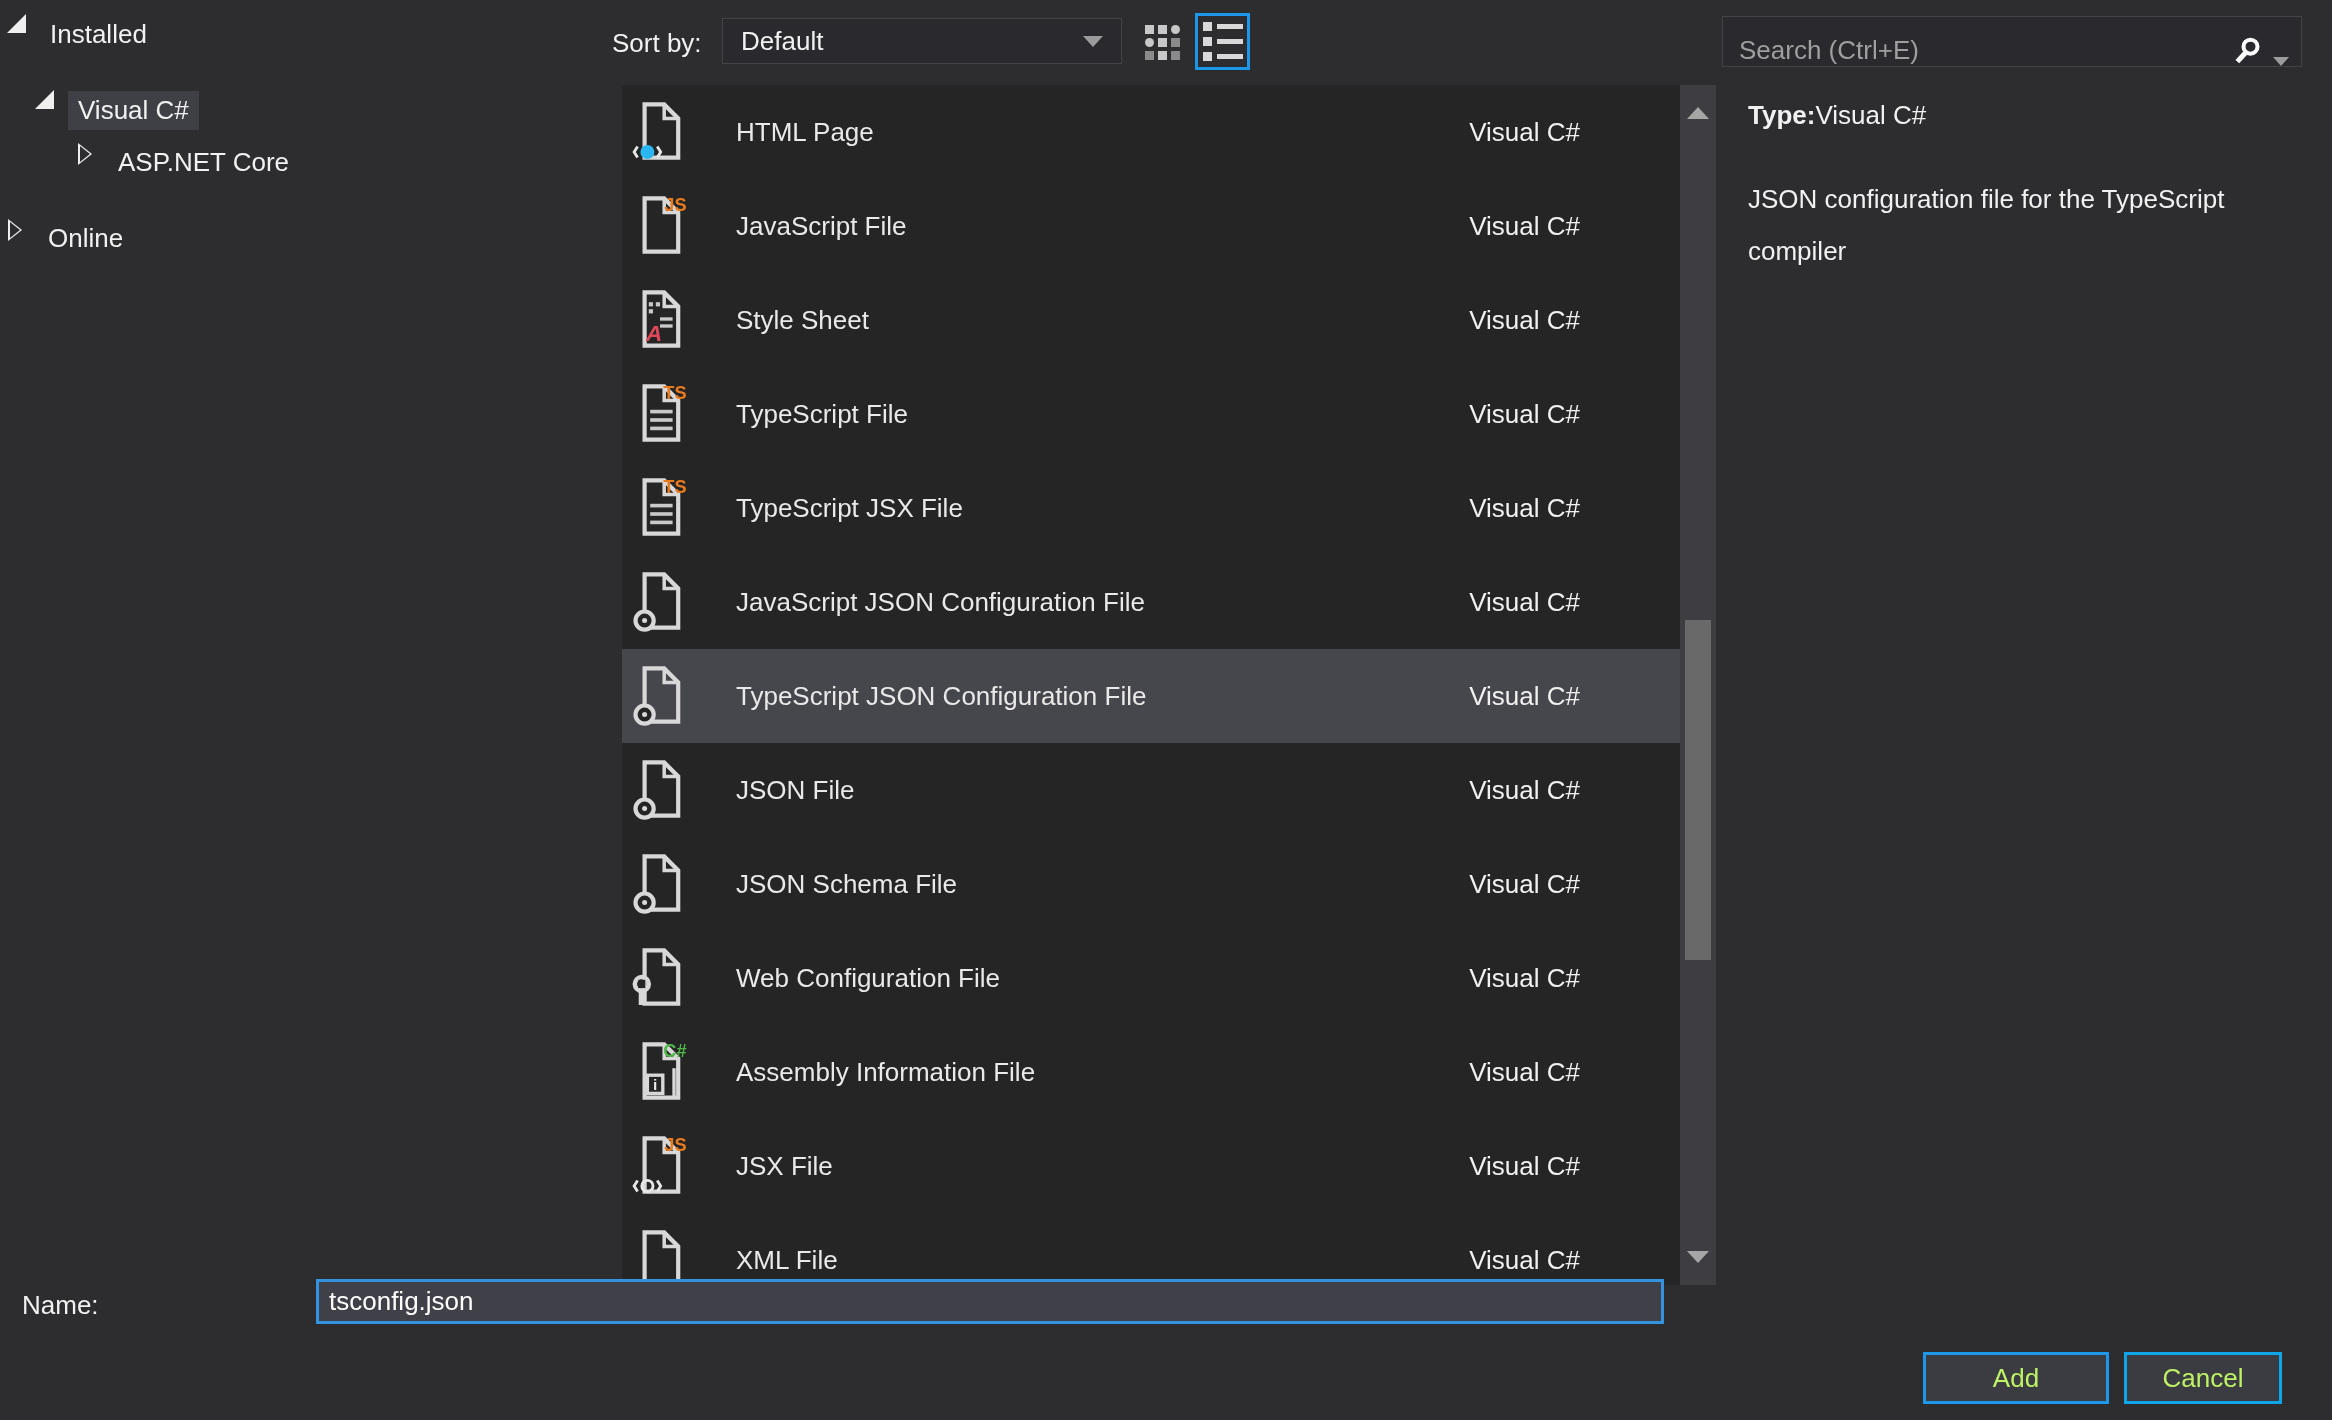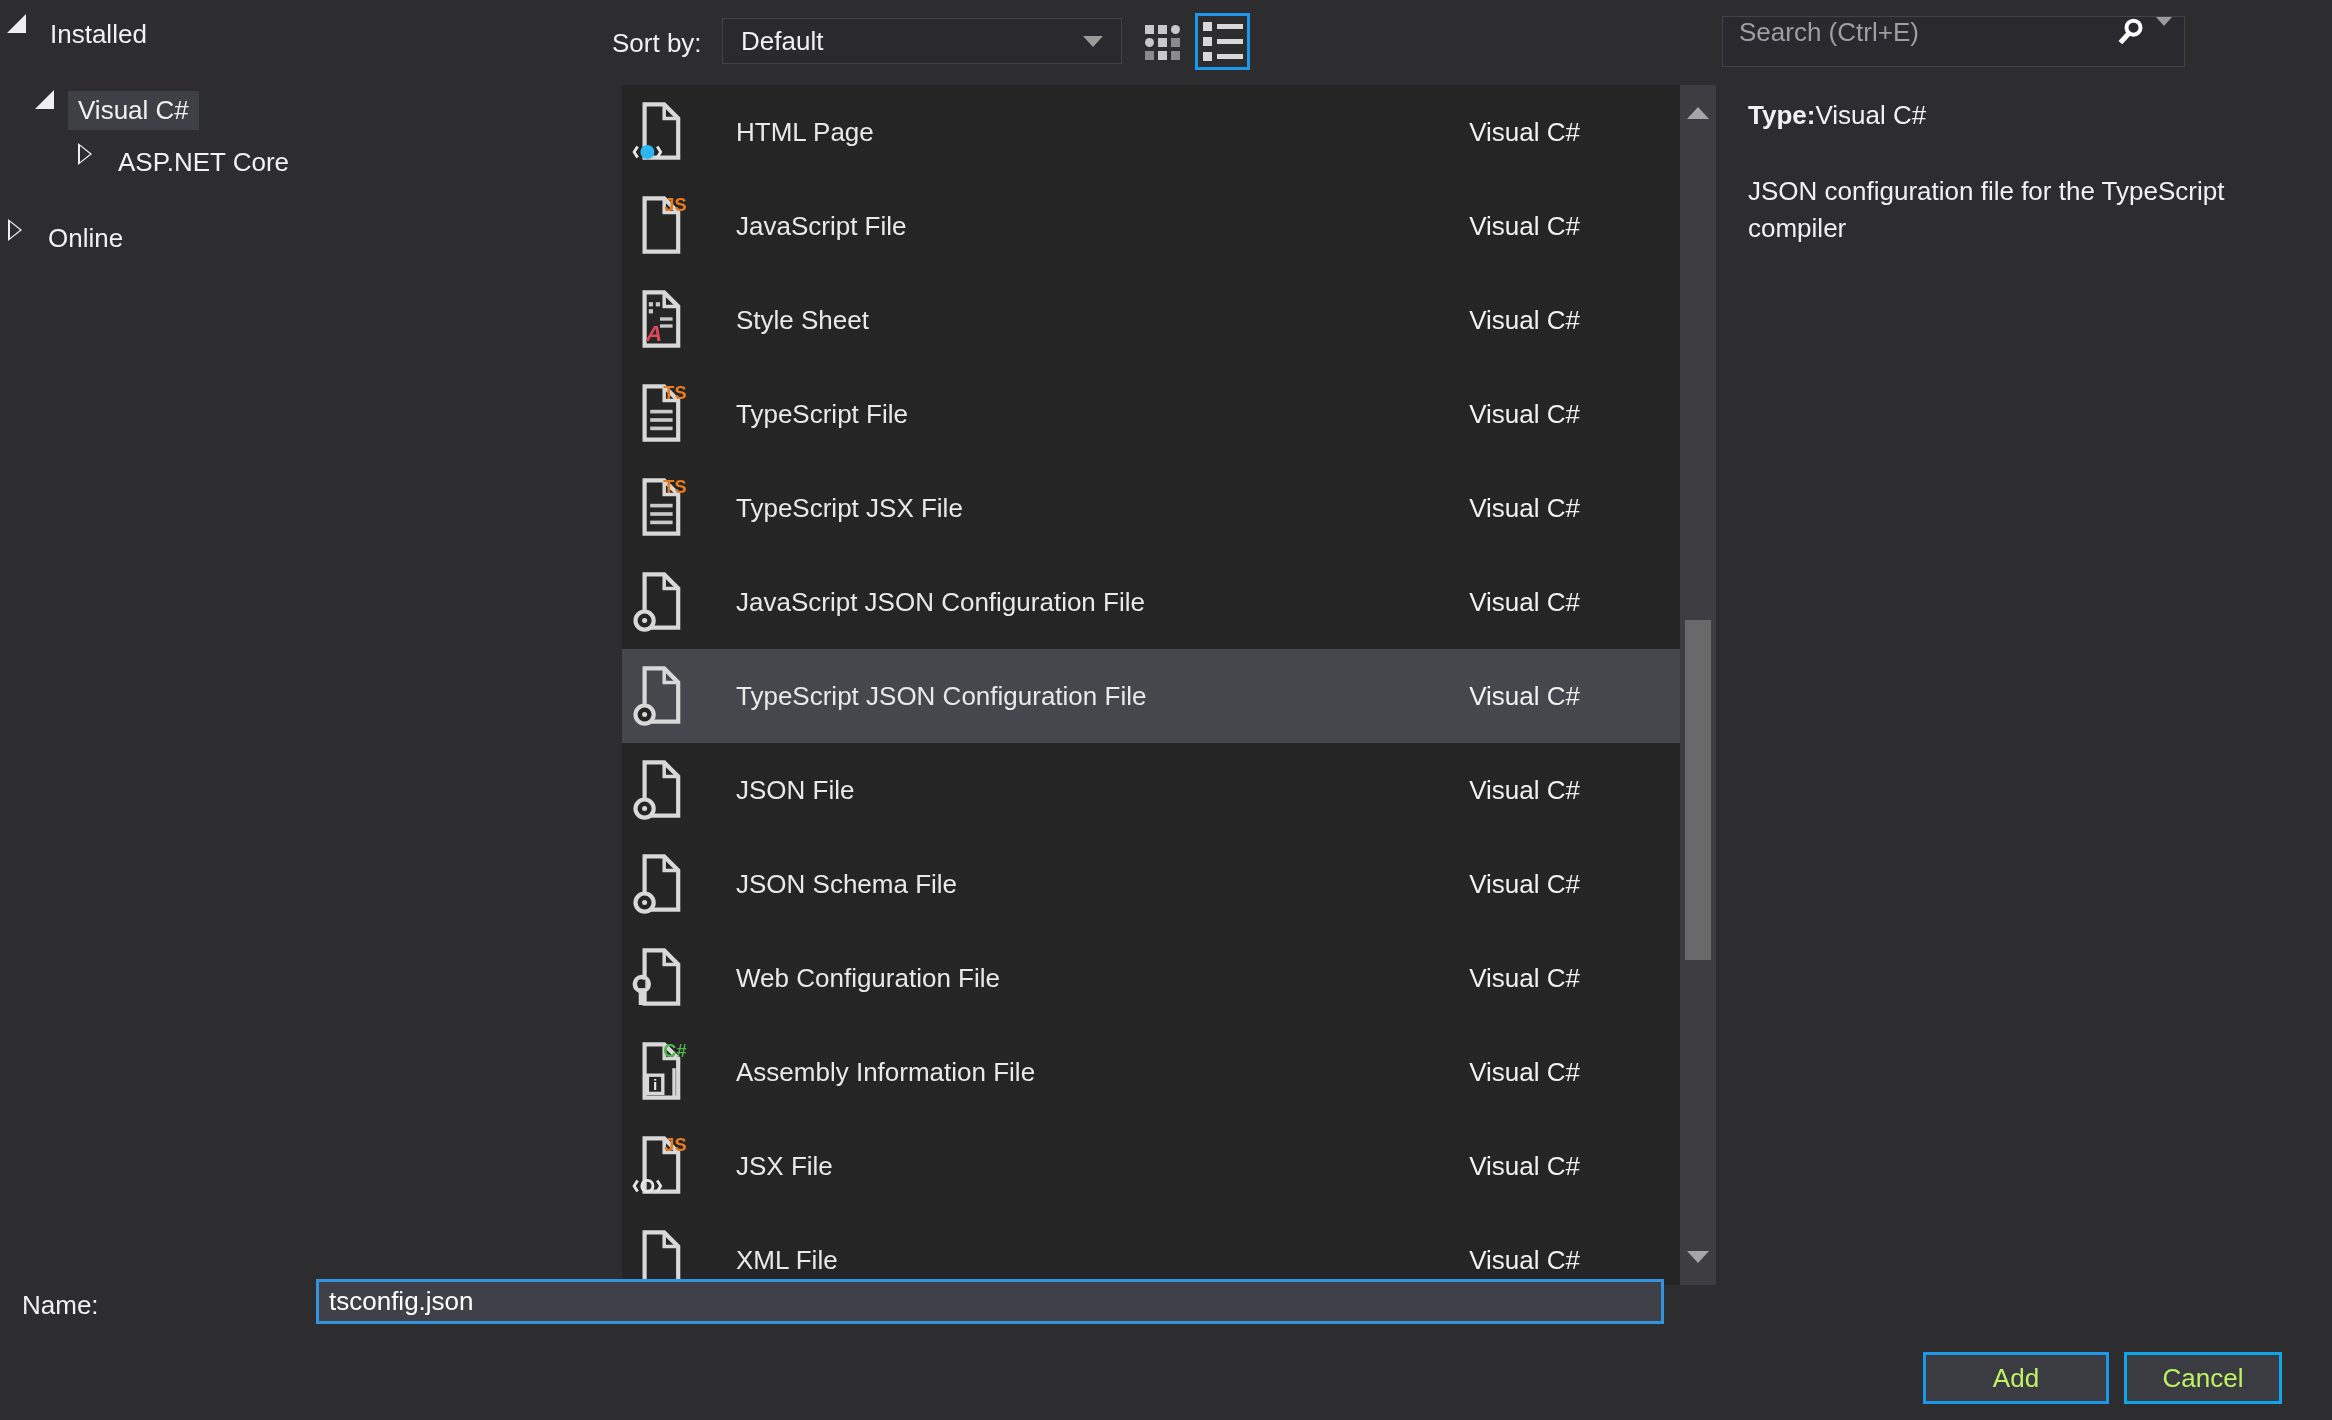--- a/index.html
+++ b/index.html
@@ -62,23 +62,23 @@
   .grid-glyph { display:grid; grid-template-columns:repeat(3,9px); grid-auto-rows:9px; gap:4px; }
   .grid-glyph i { background:#c8c8c8; }
   .grid-glyph i.dot { border-radius:50%; }
   .grid-glyph i.dim { background:#8a8a8a; }
   .list-glyph { display:flex; flex-direction:column; gap:6px; }
   .list-glyph .lrow { display:flex; align-items:center; gap:5px; }
   .list-glyph .sq { width:9px; height:9px; background:#d8d8d8; }
   .list-glyph .ln { width:26px; height:5px; background:#d8d8d8; }
   
   .search-box {
-    position:absolute; left:1722px; top:16px; width:463px; height:51px;
+    position:absolute; left:1722px; top:16px; width:580px; height:51px;
     background:#2a2a2e; border:1px solid #434346;
-    display:flex; align-items:flex-start; padding:0 12px 0 16px;
+    display:flex; align-items:flex-end; padding:0 12px 0 16px;
   }
   .search-box input {
     flex:1; background:transparent; border:none; outline:none;
     color:#f1f1f1; font-family:"Liberation Sans",sans-serif; font-size:26px;
   }
   .search-box input::placeholder { color:#9f9f9f; }
   .search-caret {
     width:0; height:0; margin-left:10px;
     border-left:8px solid transparent; border-right:8px solid transparent;
     border-top:9px solid #9b9b9b;
@@ -103,21 +103,21 @@
     background:#3e3e42;
   }
   .sb-up, .sb-down { position:absolute; left:7px; width:0; height:0; }
   .sb-up  { top:22px;  border-left:11px solid transparent; border-right:11px solid transparent; border-bottom:12px solid #a6a6a6; }
   .sb-down{ bottom:22px; border-left:11px solid transparent; border-right:11px solid transparent; border-top:12px solid #a6a6a6; }
   .sb-thumb { position:absolute; left:5px; top:535px; width:26px; height:340px; background:#696969; }
   
   .info { position:absolute; left:1748px; top:100px; width:564px; }
   .info-type { display:flex; gap:0; }
   .info-type b { font-weight:bold; }
-  .info-desc { margin-top:42px; line-height:37px; color:#f1f1f1; }
+  .info-desc { margin-top:42px; line-height:52px; color:#f1f1f1; }
   
   .name-label { position:absolute; left:22px; top:1290px; }
   .name-input {
     position:absolute; left:316px; top:1279px; width:1348px; height:45px;
     background:#404148; border:3px solid #3393df; outline:none;
     color:#ffffff; font-family:"Liberation Sans",sans-serif; font-size:26px;
     padding:0 10px;
   }
   .btn {
     position:absolute; top:1352px; height:52px;

